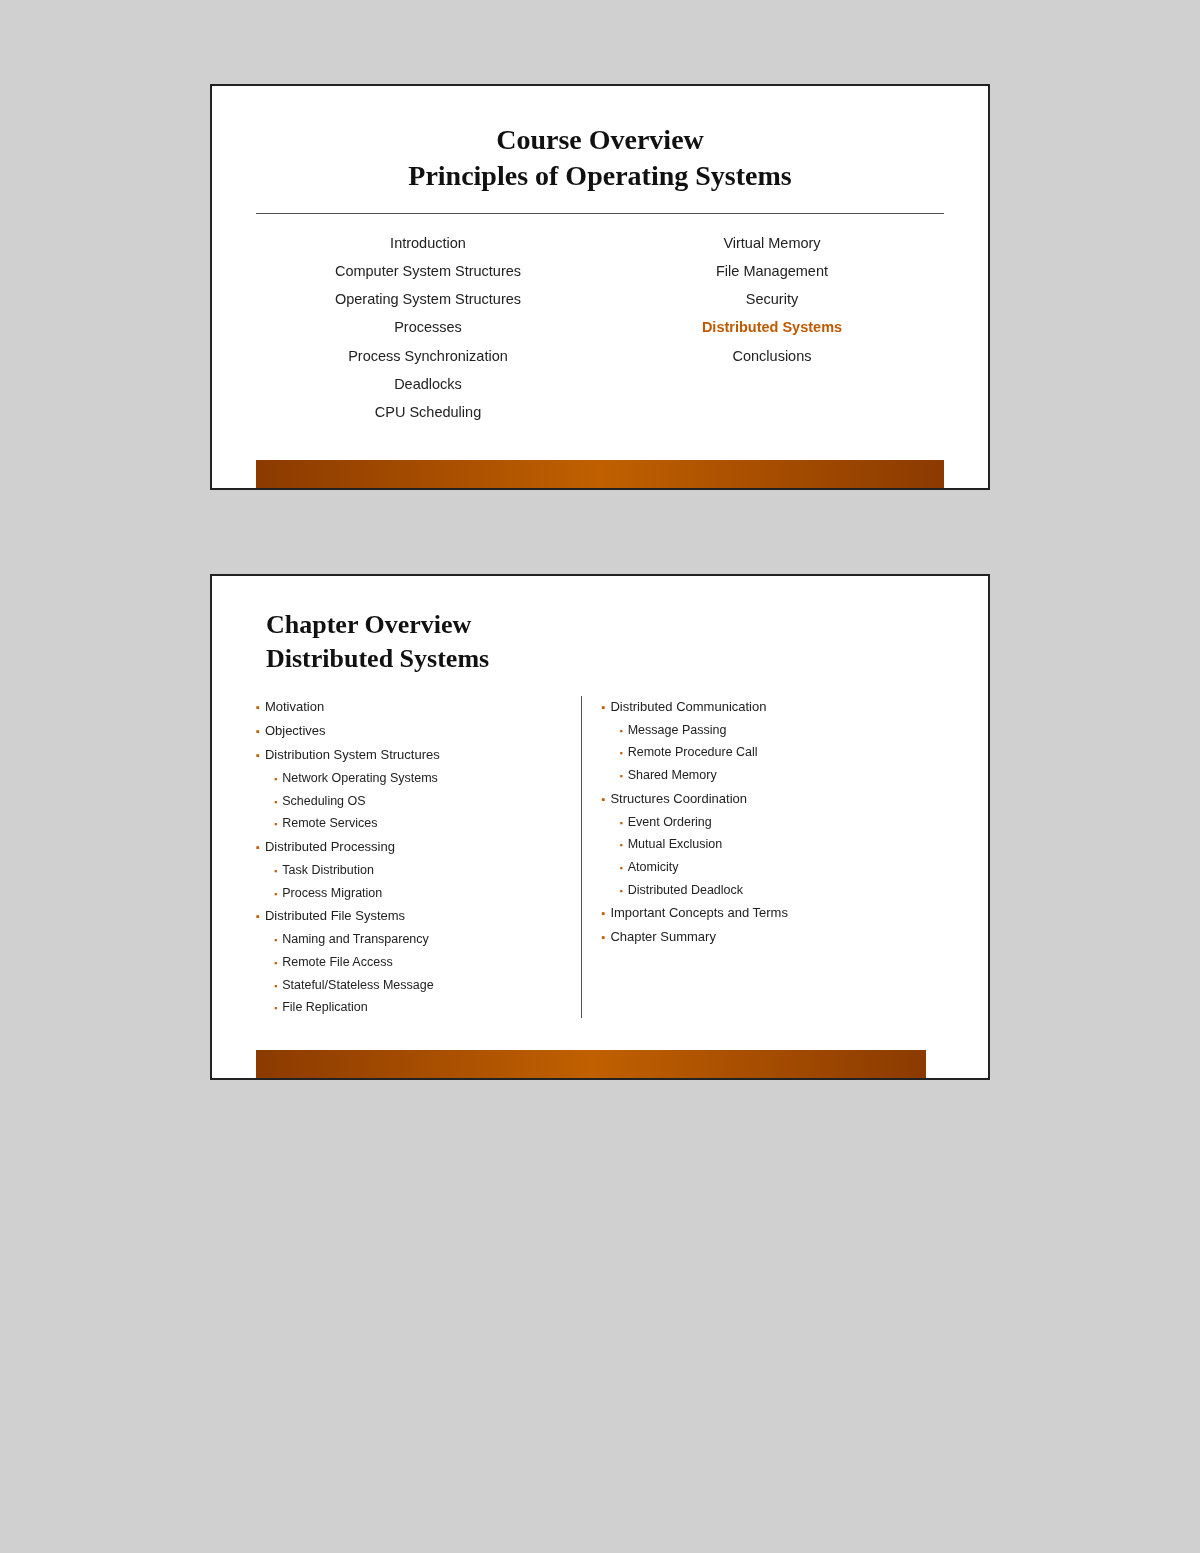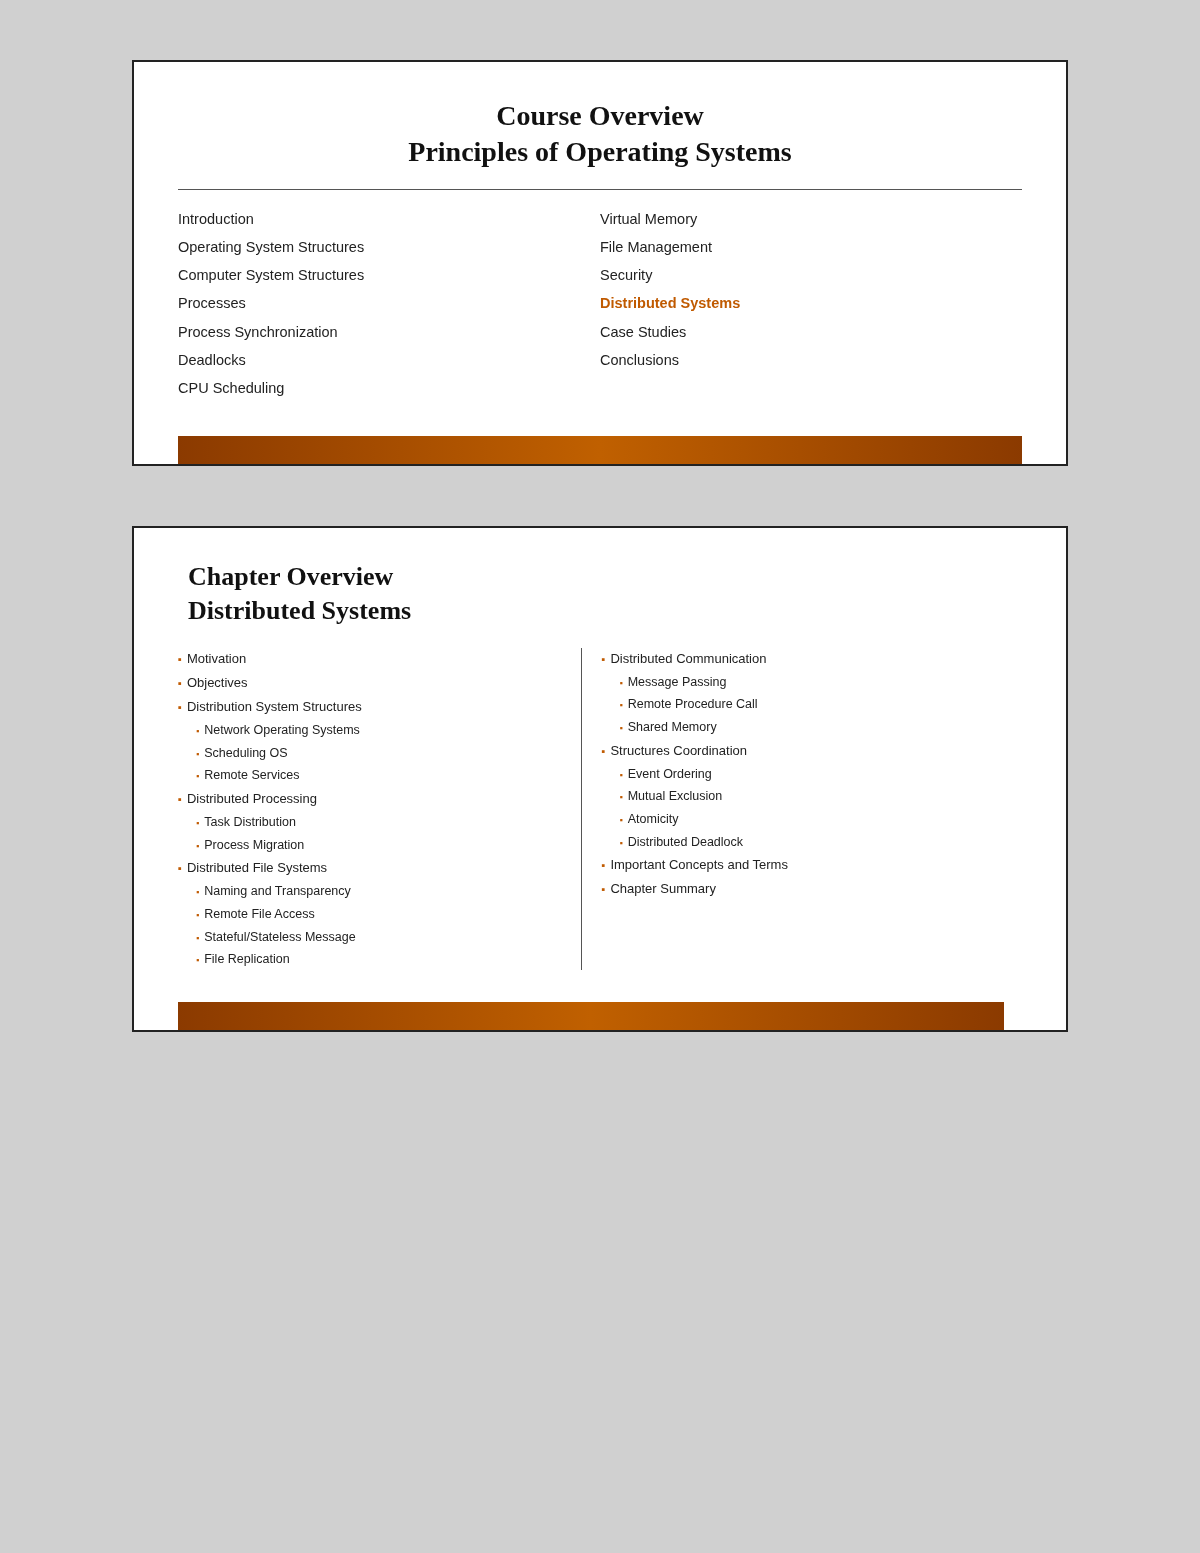--- a/index.html
+++ b/index.html
@@ -11,23 +11,24 @@
       display: flex;
       flex-direction: column;
       align-items: center;
       padding: 60px 0;
       gap: 60px;
     }
 
     .slide {
       background: #ffffff;
       border: 2px solid #222;
-      width: 936px;
+      width: 780px;
       position: relative;
       overflow: hidden;
+      margin-top: 24px;
     }
 
     
     .slide1 {
       padding: 36px 44px 0 44px;
     }
 
     .slide1-title {
       text-align: center;
       font-size: 28px;
@@ -56,20 +57,21 @@
       display: flex;
       flex-direction: column;
       gap: 5px;
     }
 
     .slide1-item {
       font-size: 14.5px;
       color: #222;
       font-family: Arial, sans-serif;
       line-height: 1.6;
+      text-align: center;
     }
 
     .slide1-item.highlight {
       color: #c05a00;
       font-weight: bold;
     }
 
     .slide-footer {
       height: 28px;
       background: linear-gradient(to right, #8b3a00, #c06000, #8b3a00);
@@ -149,33 +151,32 @@
 
 <div class="slide slide1">
   <div class="slide1-title">
     <span>Course Overview</span><br>
     <span>Principles of Operating Systems</span>
   </div>
   <hr class="slide1-divider">
   <div class="slide1-content">
     <div class="slide1-col" id="s1-col-left">
         <div class="slide1-item">Introduction</div>
+        <div class="slide1-item">Computer System Structures</div>
         <div class="slide1-item">Operating System Structures</div>
-        <div class="slide1-item">Computer System Structures</div>
         <div class="slide1-item">Processes</div>
         <div class="slide1-item">Process Synchronization</div>
         <div class="slide1-item">Deadlocks</div>
         <div class="slide1-item">CPU Scheduling</div>
       </div>
     <div class="slide1-col" id="s1-col-right">
         <div class="slide1-item">Virtual Memory</div>
         <div class="slide1-item">File Management</div>
         <div class="slide1-item">Security</div>
         <div class="slide1-item highlight">Distributed Systems</div>
-        <div class="slide1-item">Case Studies</div>
         <div class="slide1-item">Conclusions</div>
       </div>
   </div>
   <div class="slide-footer"></div>
 </div>
 
 <div class="slide slide2">
   <div class="slide2-title">
     <span>Chapter Overview</span><br>
     <span>Distributed Systems</span>

